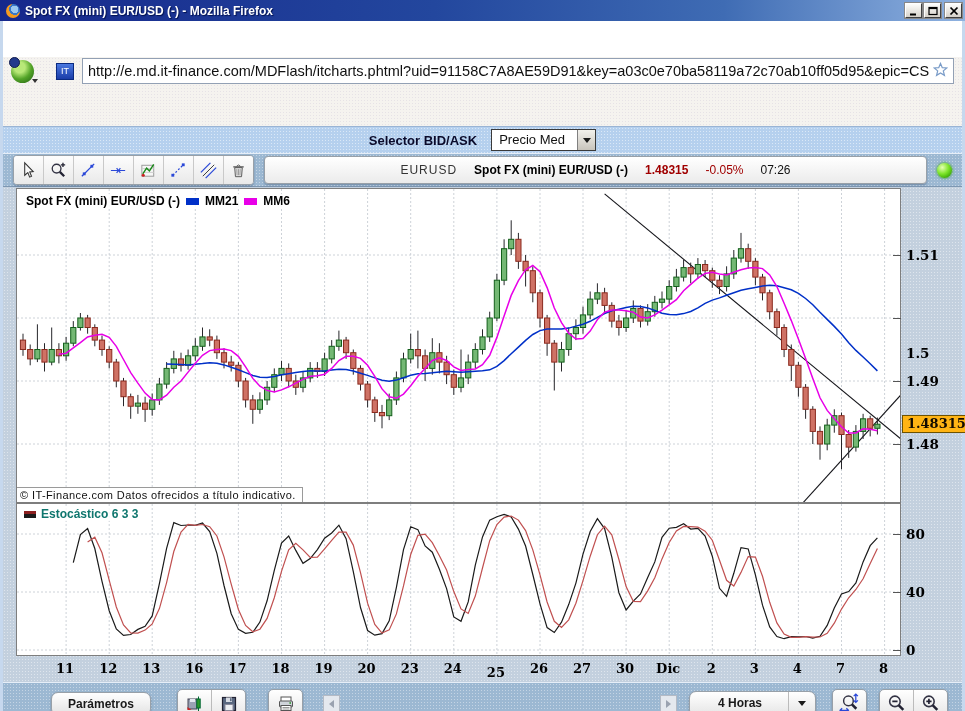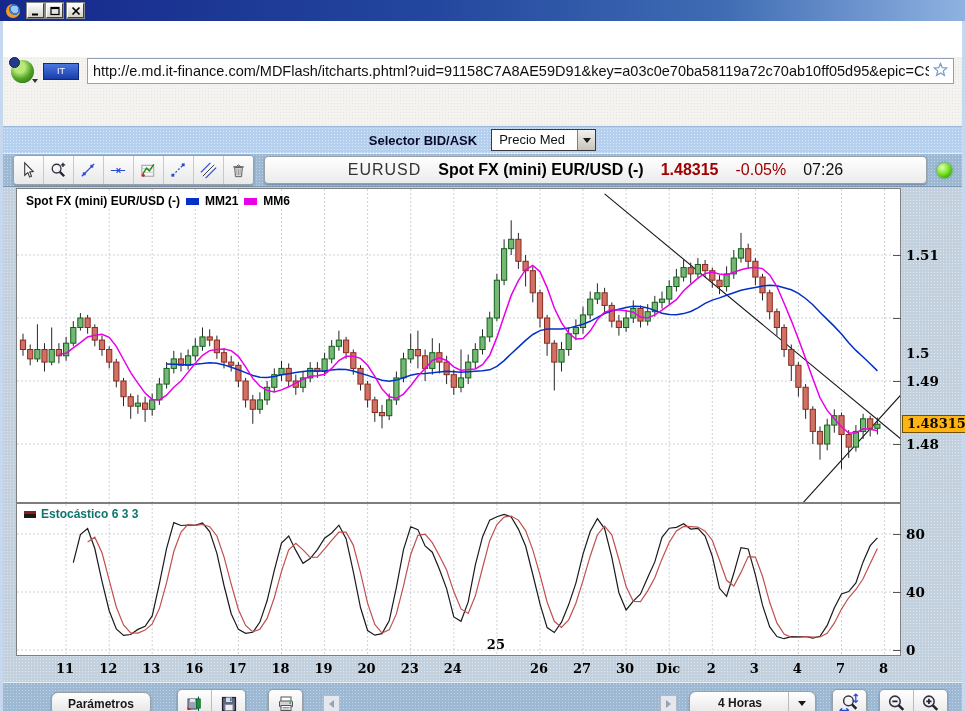--- a/index.html
+++ b/index.html
@@ -12,38 +12,38 @@
   .winbtn.close{margin-left:4px;}
   .winbtn svg{display:block;margin:0 0 1px 0;}
   
   .frame{position:absolute;top:21px;left:0;width:965px;height:690px;border:3px solid #c6d8ee;border-top:none;box-sizing:border-box;background:#fff;}
   
   .nav-area{height:69px;background-color:#f5f3ef;background-image:radial-gradient(rgba(205,195,212,.35) 1px, transparent 1px);background-size:3px 3px;}
   .nav-row{margin:36px 8px 0 8px;height:28px;display:flex;align-items:center;}
   .go-logo{width:23px;height:23px;border-radius:50%;background:radial-gradient(circle at 38% 32%, #b8e878 0 25%, #53a428 55%, #1e5c12 100%);position:relative;flex:none;}
   .go-logo:before{content:"";position:absolute;left:-2px;top:-3px;width:9px;height:9px;border-radius:50%;background:#223a8c;border:1px solid #101c50;}
   .go-logo:after{content:"";position:absolute;right:-4px;bottom:0;border-left:3px solid transparent;border-right:3px solid transparent;border-top:4px solid #333;}
-  .it-fav{width:36px;height:17px;margin-left:9px;background:linear-gradient(#4a78e0,#1a3ca8);border:1px solid #0a2a80;color:#fff;font-size:9px;font-weight:normal;display:flex;align-items:center;justify-content:center;flex:none;box-sizing:border-box;}
+  .it-fav{width:18px;height:17px;margin-left:22px;background:linear-gradient(#4a78e0,#1a3ca8);border:1px solid #0a2a80;color:#fff;font-size:9px;font-weight:normal;display:flex;align-items:center;justify-content:center;flex:none;box-sizing:border-box;}
   .url-box{flex:1;height:26px;margin-left:8px;background:#fff;border:1px solid #92a0b4;display:flex;align-items:center;padding:0 5px;box-sizing:border-box;}
   .url-box input{flex:1;border:none;outline:none;font-family:"Liberation Sans",sans-serif;font-size:14.5px;color:#101010;background:transparent;padding:0;}
   .star-icon{flex:none;margin-left:4px;}
   
   .selector-row{height:27px;background-color:#b5d0ee;background-image:radial-gradient(rgba(255,255,255,.5) 1px, transparent 1px);background-size:3px 3px;border-top:1px solid #9ab4d4;display:flex;align-items:center;justify-content:center;gap:14px;box-sizing:border-box;}
   .sel-label{font-size:13px;font-weight:bold;color:#0a0a2a;}
   .win-select{display:flex;align-items:stretch;height:20px;border:1px solid #3a3a3a;background:#fff;}
   .ws-text{padding:2px 8px 0 7px;font-size:13px;color:#111;min-width:70px;}
   .ws-btn{width:17px;background:linear-gradient(#f2f1ec,#c8c4bc);border-left:1px solid #808080;display:flex;align-items:center;justify-content:center;}
   .tri-down{width:0;height:0;border-left:4px solid transparent;border-right:4px solid transparent;border-top:5px solid #1a1a1a;}
   
   .tex-steel{background-color:#9cb8d2;background-image:radial-gradient(rgba(255,255,255,.4) 1px, transparent 1px);background-size:3px 3px;}
   .app-toolbar{height:34px;border-top:1px solid #e6eef8;border-bottom:1px solid #7d97b2;display:flex;align-items:center;padding:0 10px;box-sizing:border-box;}
   .tool-strip{height:28px;background:linear-gradient(#ffffff,#e6e6e6);border:1px solid #98a0a8;border-radius:4px;display:flex;overflow:hidden;box-shadow:0 1px 2px rgba(30,50,80,.35);}
   .tool-btn{width:29px;display:flex;align-items:center;justify-content:center;border-right:1px solid #c9c9c9;background:linear-gradient(#fdfdfd,#e9e9e9);cursor:pointer;}
   .tool-btn:last-child{border-right:none;}
-  .quote-strip{flex:1;height:26px;margin:0 10px;background:linear-gradient(#ffffff,#ebebeb);border:1px solid #98a0a8;border-radius:4px;display:flex;align-items:center;justify-content:center;gap:17px;font-size:16px;box-shadow:0 1px 2px rgba(30,50,80,.35);}
+  .quote-strip{flex:1;height:26px;margin:0 10px;background:linear-gradient(#ffffff,#ebebeb);border:1px solid #98a0a8;border-radius:4px;display:flex;align-items:center;justify-content:center;gap:17px;font-size:12px;box-shadow:0 1px 2px rgba(30,50,80,.35);}
   .q-sym{color:#333;letter-spacing:1px;}
   .q-name{font-weight:bold;color:#000;}
   .q-price{font-weight:bold;color:#a00000;}
   .q-chg{color:#a00000;}
   .q-time{color:#111;}
   .green-dot{width:15px;height:15px;border-radius:50%;background:radial-gradient(circle at 35% 30%, #e6ffb2, #7ce428 45%, #2f9e00 85%);box-shadow:0 0 3px #2f9e00;flex:none;}
   
   #chart-region{position:relative;height:495px;background-color:#c3d0de;background-image:radial-gradient(rgba(255,255,255,.45) 1px, transparent 1px);background-size:3px 3px;}
   .plot{position:absolute;background:#fff;border:1px solid #7e7e7e;}
   #mainplot{left:13px;top:1px;width:883px;height:313px;}
@@ -72,20 +72,21 @@
   .tf-text{padding:4px 26px 0 28px;font-weight:bold;font-size:12px;color:#1a1a1a;}
   .tf-btn{width:26px;display:flex;align-items:center;justify-content:center;border-left:1px solid #bbb;}
 </style>
 </head>
 <body>
 
 <div class="win">
 
   <div class="titlebar">
     <span class="ff-icon"></span>
+    <span class="title-text">Spot FX (mini) EUR/USD (-) - Mozilla Firefox</span>
     <button class="winbtn">
         <svg width="10" height="9">
           <line x1="1" y1="7.5" x2="7" y2="7.5" stroke="#000" stroke-width="2"></line>
         </svg>
       </button>
     <button class="winbtn">
         <svg width="10" height="10">
           <rect x="1" y="1.5" width="8" height="7" fill="none" stroke="#000" stroke-width="1.2"></rect>
           <line x1="1" y1="2.2" x2="9" y2="2.2" stroke="#000" stroke-width="1.8"></line>
         </svg>
@@ -468,20 +469,21 @@
             <polyline points="149.6,174.9 156.8,175.3 164,175.6 171.1,175.9 178.3,175.2 185.5,174.6 192.7,173.8 199.9,174.3 207,175.9 214.2,178.2 221.4,180.8 228.6,183.6 235.8,186.5 242.9,188.3 250.1,188.6 257.3,187.5 264.5,185.7 271.7,184.7 278.8,183.6 286,182.5 293.2,181.8 300.4,181.9 307.6,181.9 314.7,181 321.9,180.3 329.1,180.6 336.3,182.1 343.5,184.2 350.6,186.4 357.8,188.9 365,191.3 372.2,192.2 379.4,191.1 386.5,188.7 393.7,186.3 400.9,184.8 408.1,184.5 415.3,183.8 422.4,182.9 429.6,182.2 436.8,182.7 444,183.2 451.2,182.7 458.3,182.2 465.5,181.8 472.7,180.8 479.9,177.3 487.1,171.6 494.2,164.7 501.4,158.1 508.6,151.4 515.8,145.5 523,141.6 530.1,139.9 537.3,140.1 544.5,140.1 551.7,139.1 558.9,137.1 566,135.3 573.2,132.3 580.4,128.4 587.6,124.5 594.8,121.8 601.9,120.2 609.1,118.6 616.3,117.3 623.5,117.4 630.7,118.9 637.8,121.5 645,124.3 652.2,125.5 659.4,125.8 666.6,124.6 673.7,122.5 680.9,118.8 688.1,114.4 695.3,111.1 702.5,108.9 709.6,106.3 716.8,103.7 724,101.2 731.2,99.7 738.4,98.4 745.5,97 752.7,96.3 759.9,96.8 767.1,98.7 774.3,100.8 781.4,104.4 788.6,109.5 795.8,115.8 803,123.3 810.2,130.4 817.3,137.4 824.5,145 831.7,153.7 838.9,161.4 846.1,168 853.2,174.7 860.4,181.9 " fill="none" stroke="#0030c8" stroke-width="1.5"></polyline>
             <polyline points="41.9,165.2 49.1,164.2 56.3,158.9 63.4,153.7 70.6,147.9 77.8,146.3 85,145.3 92.2,148.4 99.3,157.3 106.5,170.5 113.7,183.6 120.9,194.1 128.1,204.1 135.2,210.4 142.4,210.9 149.6,206.2 156.8,198.3 164,192 171.1,183.1 178.3,174.2 185.5,166.3 192.7,161.6 199.9,160.5 207,160 214.2,161.6 221.4,167.3 228.6,177.8 235.8,189.4 242.9,197.2 250.1,201.4 257.3,203 264.5,200.9 271.7,197.8 278.8,194.1 286,190.4 293.2,187.3 300.4,186.7 307.6,185.2 314.7,179.4 321.9,171.5 329.1,167.3 336.3,167.3 343.5,169.4 350.6,176.3 357.8,187.3 365,199.9 372.2,207.7 379.4,209.3 386.5,205.1 393.7,196.7 400.9,187.3 408.1,179.4 415.3,171.5 422.4,168.9 429.6,171.5 436.8,177.8 444,181.5 451.2,180.4 458.3,179.9 465.5,175.7 472.7,166.3 479.9,148.4 487.1,126.9 494.2,106.4 501.4,91.7 508.6,80.7 515.8,76.5 523,82.8 530.1,98.6 537.3,119 544.5,133.7 551.7,144.2 558.9,150 566,149.5 573.2,142.1 580.4,130.6 587.6,123.2 594.8,121.1 601.9,121.1 609.1,121.7 616.3,123.2 623.5,128 630.7,129 637.8,125.9 645,121.1 652.2,115.9 659.4,110.6 666.6,101.7 673.7,95.4 680.9,89.1 688.1,84.4 695.3,83.3 702.5,84.9 709.6,85.9 716.8,83.3 724,80.7 731.2,79.1 738.4,78.6 745.5,79.6 752.7,85.9 759.9,97.5 767.1,114.3 774.3,131.6 781.4,150 788.6,169.4 795.8,189.4 803,208.8 810.2,221.4 817.3,229.8 824.5,237.7 831.7,244 838.9,244 846.1,239.8 853.2,240.3 860.4,241.7 " fill="none" stroke="#e800e8" stroke-width="1.5"></polyline>
           </svg>
         <div class="main-legend">
           <span>Spot FX (mini) EUR/USD (-)</span>
           <span class="sw sw-mm21"></span>
           <span>MM21</span>
           <span class="sw sw-mm6"></span>
           <span>MM6</span>
         </div>
+        <div class="copyright">© IT-Finance.com Datos ofrecidos a título indicativo.</div>
       </div>
       <div class="plot" id="stochplot">
         <svg id="svg-stoch" width="883" height="151">
             <line x1="49.1" y1="0" x2="49.1" y2="151" stroke="#cdd2d8" stroke-dasharray="2,2"></line>
             <line x1="92.2" y1="0" x2="92.2" y2="151" stroke="#cdd2d8" stroke-dasharray="2,2"></line>
             <line x1="135.2" y1="0" x2="135.2" y2="151" stroke="#cdd2d8" stroke-dasharray="2,2"></line>
             <line x1="178.3" y1="0" x2="178.3" y2="151" stroke="#cdd2d8" stroke-dasharray="2,2"></line>
             <line x1="221.4" y1="0" x2="221.4" y2="151" stroke="#cdd2d8" stroke-dasharray="2,2"></line>
             <line x1="264.5" y1="0" x2="264.5" y2="151" stroke="#cdd2d8" stroke-dasharray="2,2"></line>
             <line x1="307.6" y1="0" x2="307.6" y2="151" stroke="#cdd2d8" stroke-dasharray="2,2"></line>
@@ -527,21 +529,21 @@
         <div class="xlab" style="left: 62.1px; top: 474px;">11</div>
         <div class="xlab" style="left: 105.2px; top: 474px;">12</div>
         <div class="xlab" style="left: 148.2px; top: 474px;">13</div>
         <div class="xlab" style="left: 191.3px; top: 474px;">16</div>
         <div class="xlab" style="left: 234.4px; top: 474px;">17</div>
         <div class="xlab" style="left: 277.5px; top: 474px;">18</div>
         <div class="xlab" style="left: 320.6px; top: 474px;">19</div>
         <div class="xlab" style="left: 363.6px; top: 474px;">20</div>
         <div class="xlab" style="left: 406.7px; top: 474px;">23</div>
         <div class="xlab" style="left: 449.8px; top: 474px;">24</div>
-        <div class="xlab" style="left: 492.9px; top: 450px;">25</div>
+        <div class="xlab" style="left: 492.9px; top: 478px;">25</div>
         <div class="xlab" style="left: 536px; top: 474px;">26</div>
         <div class="xlab" style="left: 579px; top: 474px;">27</div>
         <div class="xlab" style="left: 622.1px; top: 474px;">30</div>
         <div class="xlab" style="left: 665.2px; top: 474px;">Dic</div>
         <div class="xlab" style="left: 708.3px; top: 474px;">2</div>
         <div class="xlab" style="left: 751.4px; top: 474px;">3</div>
         <div class="xlab" style="left: 794.4px; top: 474px;">4</div>
         <div class="xlab" style="left: 837.5px; top: 474px;">7</div>
         <div class="xlab" style="left: 880.6px; top: 474px;">8</div>
       </div>

